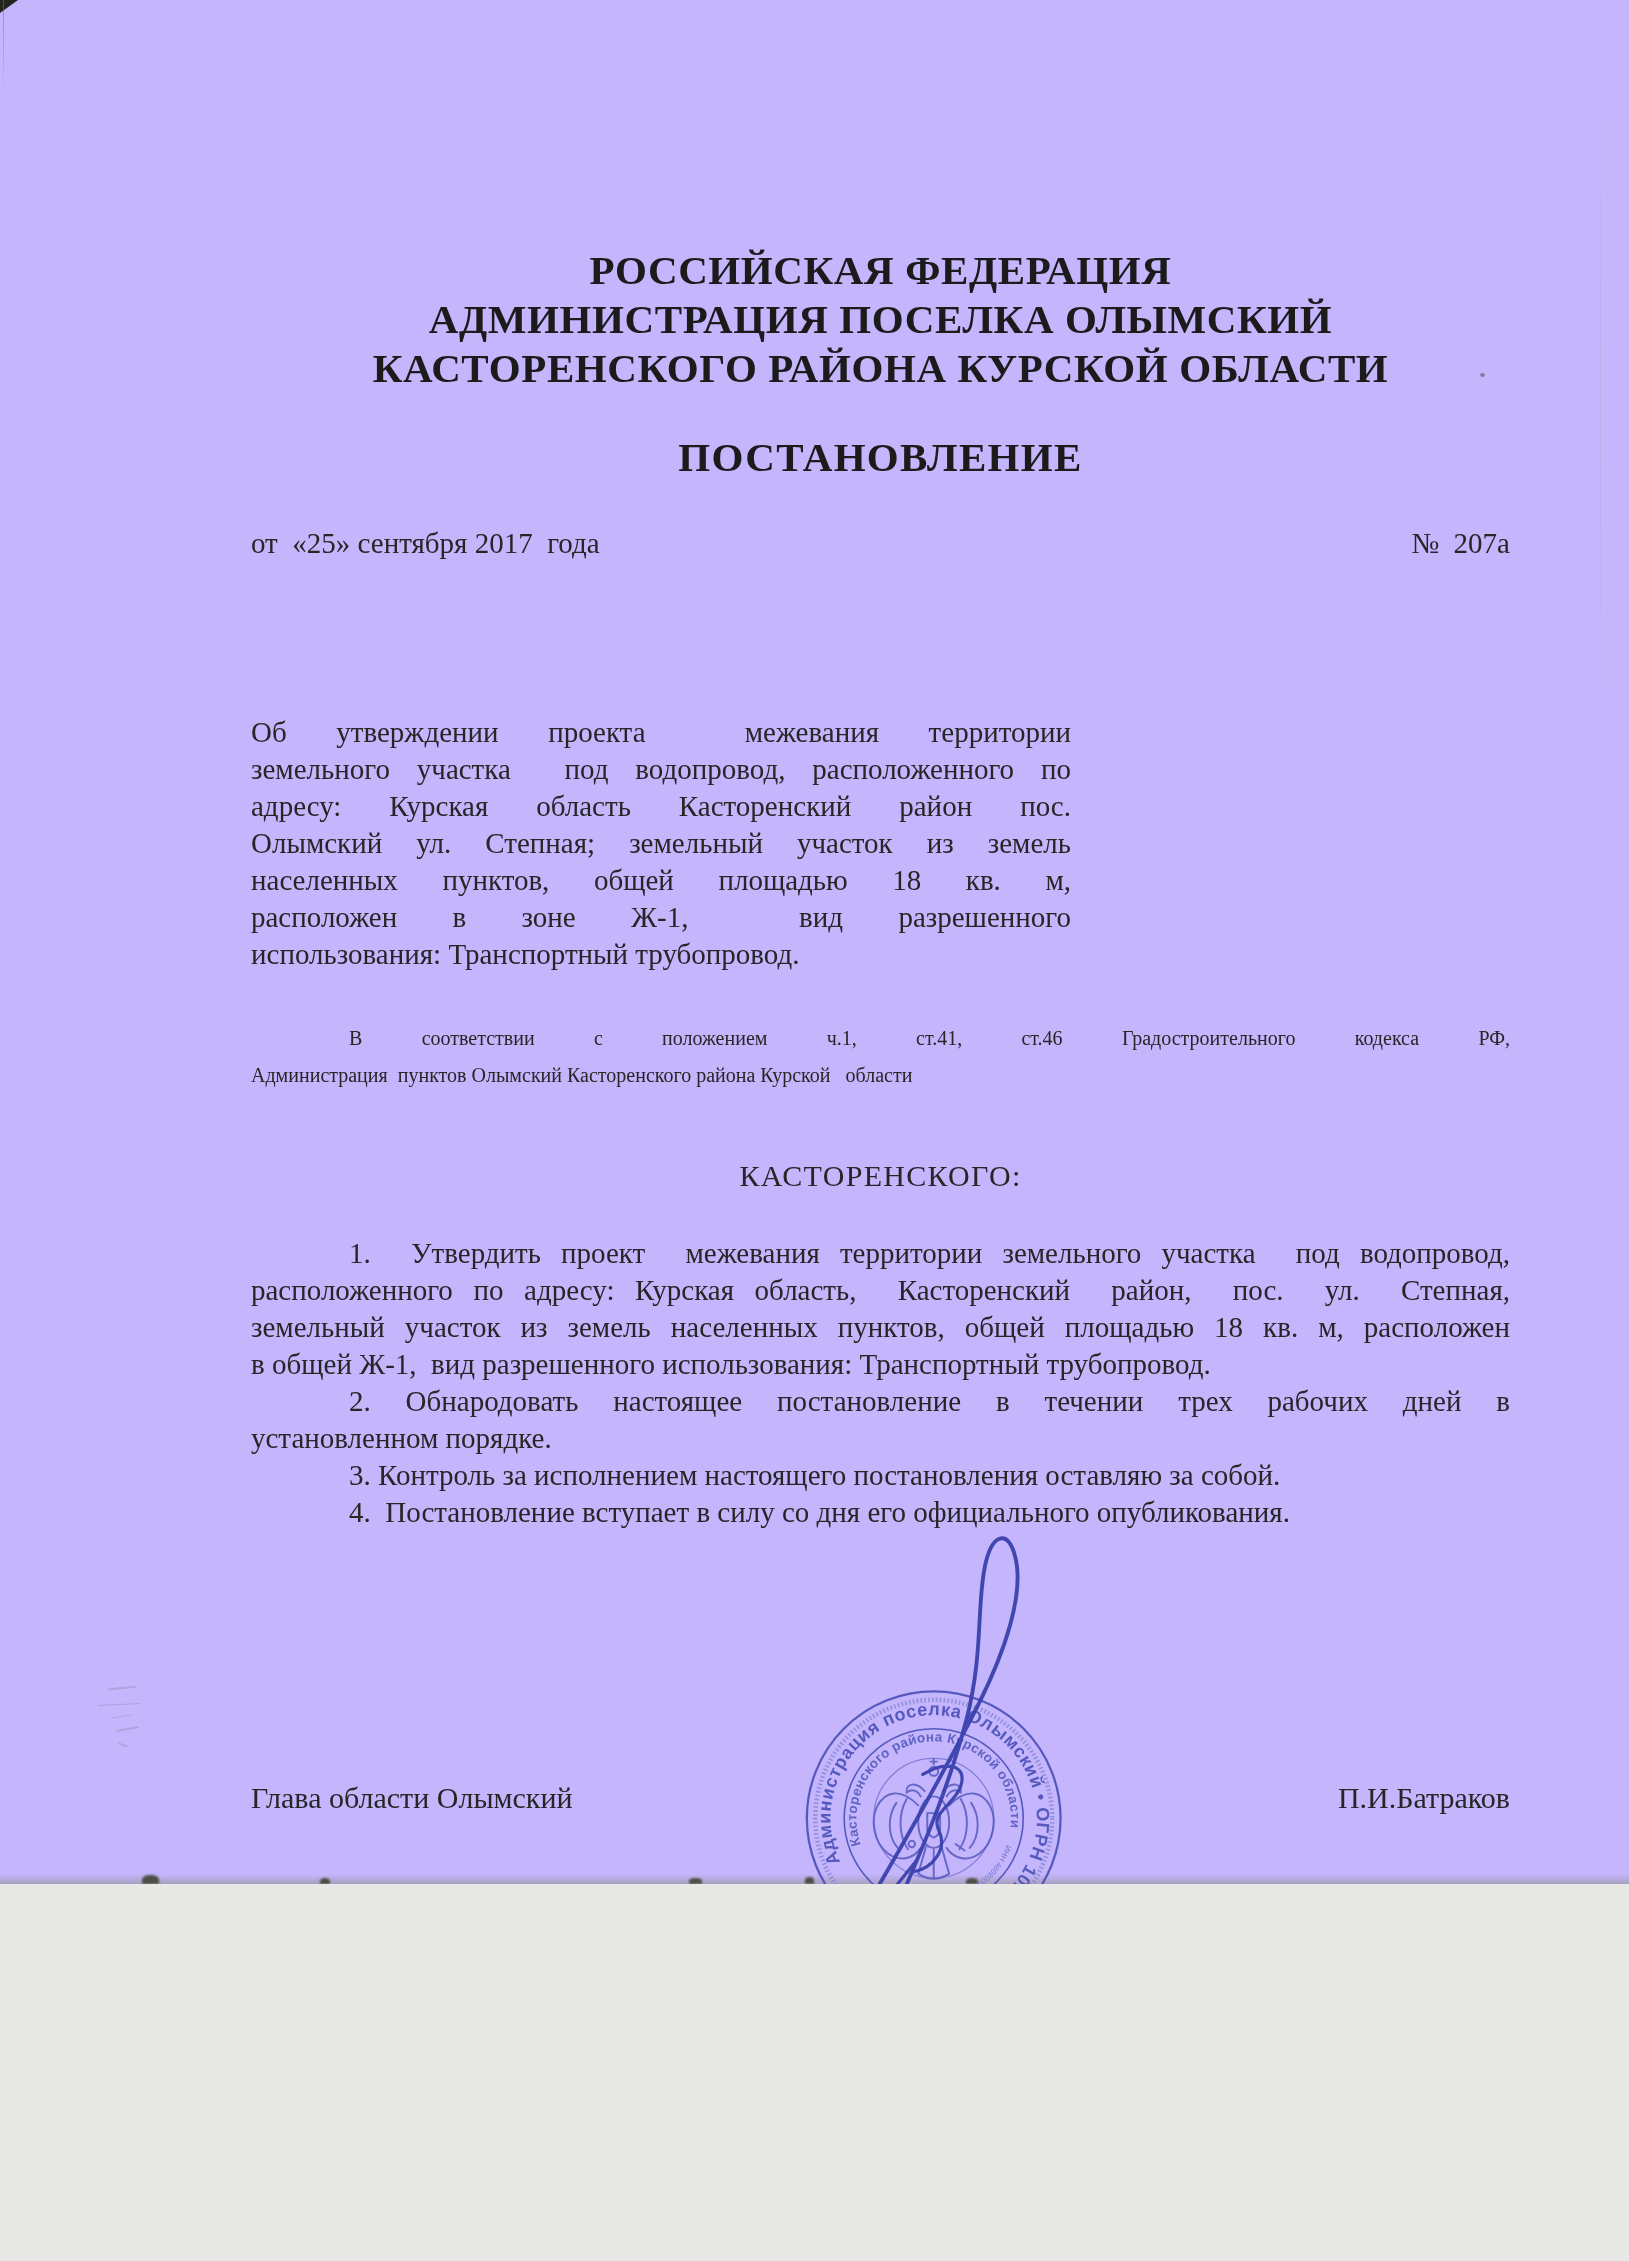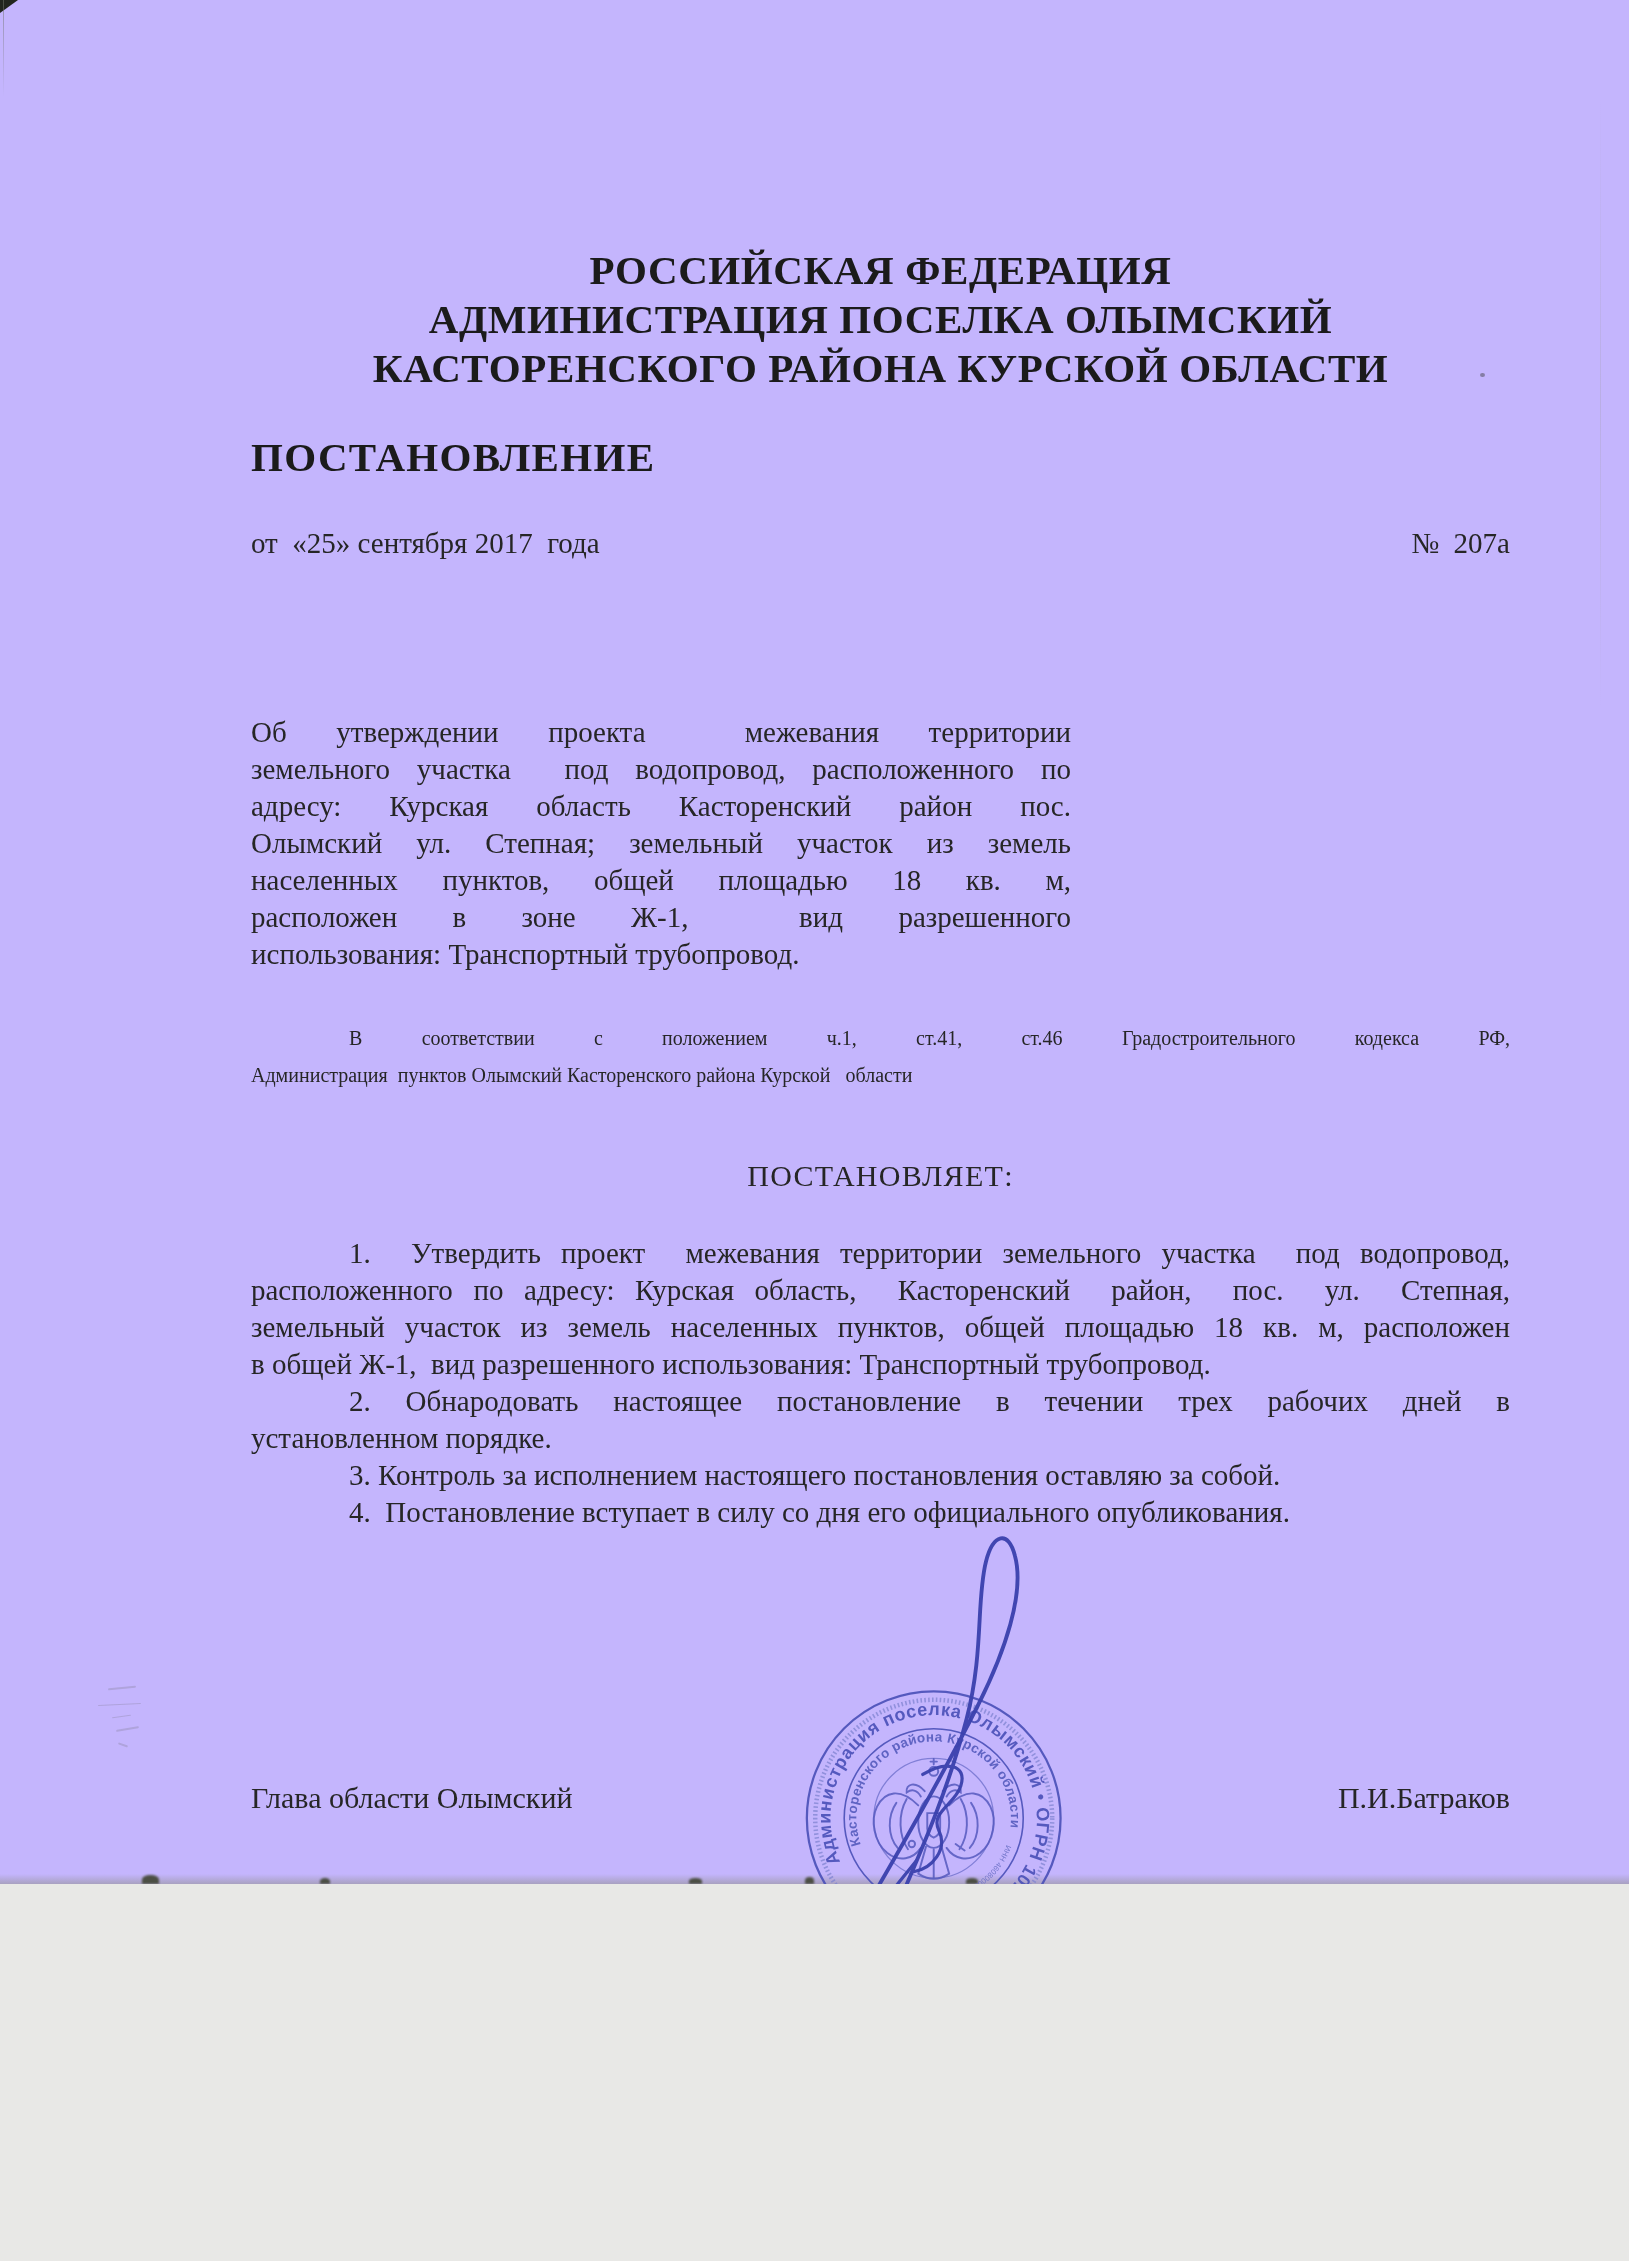--- a/index.html
+++ b/index.html
@@ -23,21 +23,21 @@
     background:#3a3a3a;opacity:.45;}
   .pencil-marks{position:absolute;left:90px;top:1682px;width:71px;height:71px;opacity:.38;}
   .pencil-marks div{position:absolute;background:rgba(95,95,95,.55);height:1.9px;border-radius:1.3px;}
   .bottom-band{position:absolute;left:0;bottom:0;width:100%;height:10.3px;
     background:linear-gradient(to top,rgba(140,140,132,.5),rgba(140,140,132,0));}
   .blob{position:absolute;background:#4b4e44;border-radius:50% 50% 0 0;filter:blur(1px);}
   
   .doc{position:absolute;left:251px;top:0;width:1259px;z-index:1;}
   .hdr{position:absolute;top:246px;left:0;width:100%;text-align:center;
     font-weight:bold;font-size:41px;line-height:49px;letter-spacing:0.6px;color:#1b1b1b;}
-  .title{position:absolute;top:433px;left:0;width:100%;
+  .title{position:absolute;top:433px;left:0;width:100%;text-align:center;
     font-weight:bold;font-size:41px;letter-spacing:1.3px;color:#1b1b1b;}
   .daterow{position:absolute;top:527px;left:0;width:100%;display:flex;
     justify-content:space-between;font-size:29px;white-space:pre-wrap;}
   .subject{position:absolute;top:714px;left:0;width:820px;font-size:29px;}
   .preamble{position:absolute;top:1020px;left:0;width:100%;font-size:20px;}
   .resolves{position:absolute;top:1159px;left:0;width:100%;text-align:center;
     font-size:30px;letter-spacing:1.3px;}
   .items{position:absolute;top:1235px;left:0;width:100%;font-size:29px;}
   .signoff{position:absolute;top:1781px;left:0;width:100%;display:flex;
     justify-content:space-between;font-size:30px;}
@@ -93,21 +93,21 @@
         <div class="line">населенных  пунктов,  общей  площадью  18  кв.  м,</div>
         <div class="line">расположен  в  зоне  Ж-1,    вид  разрешенного</div>
         <div class="line line-last">использования: Транспортный трубопровод.</div>
       </div>
 
     <div class="preamble">
         <div class="line line-indent">В соответствии с положением ч.1, ст.41, ст.46 Градостроительного кодекса РФ,</div>
         <div class="line line-last">Администрация  пунктов Олымский Касторенского района Курской   области</div>
       </div>
 
-    <div class="resolves">ПОСТАНОВЛЯЕТ:</div>
+    <div class="resolves">КАСТОРЕНСКОГО:</div>
 
     <div class="items">
       <div>
           <div class="line line-indent">1.  Утвердить проект  межевания территории земельного участка  под водопровод,</div>
           <div class="line">расположенного по адресу: Курская область,  Касторенский  район,  пос.  ул.  Степная,</div>
           <div class="line">земельный участок из земель населенных пунктов, общей площадью 18 кв. м, расположен</div>
           <div class="line line-last">в общей Ж-1,  вид разрешенного использования: Транспортный трубопровод.</div>
         </div>
       <div>
           <div class="line line-indent">2.  Обнародовать  настоящее  постановление  в  течении  трех  рабочих  дней  в</div>

